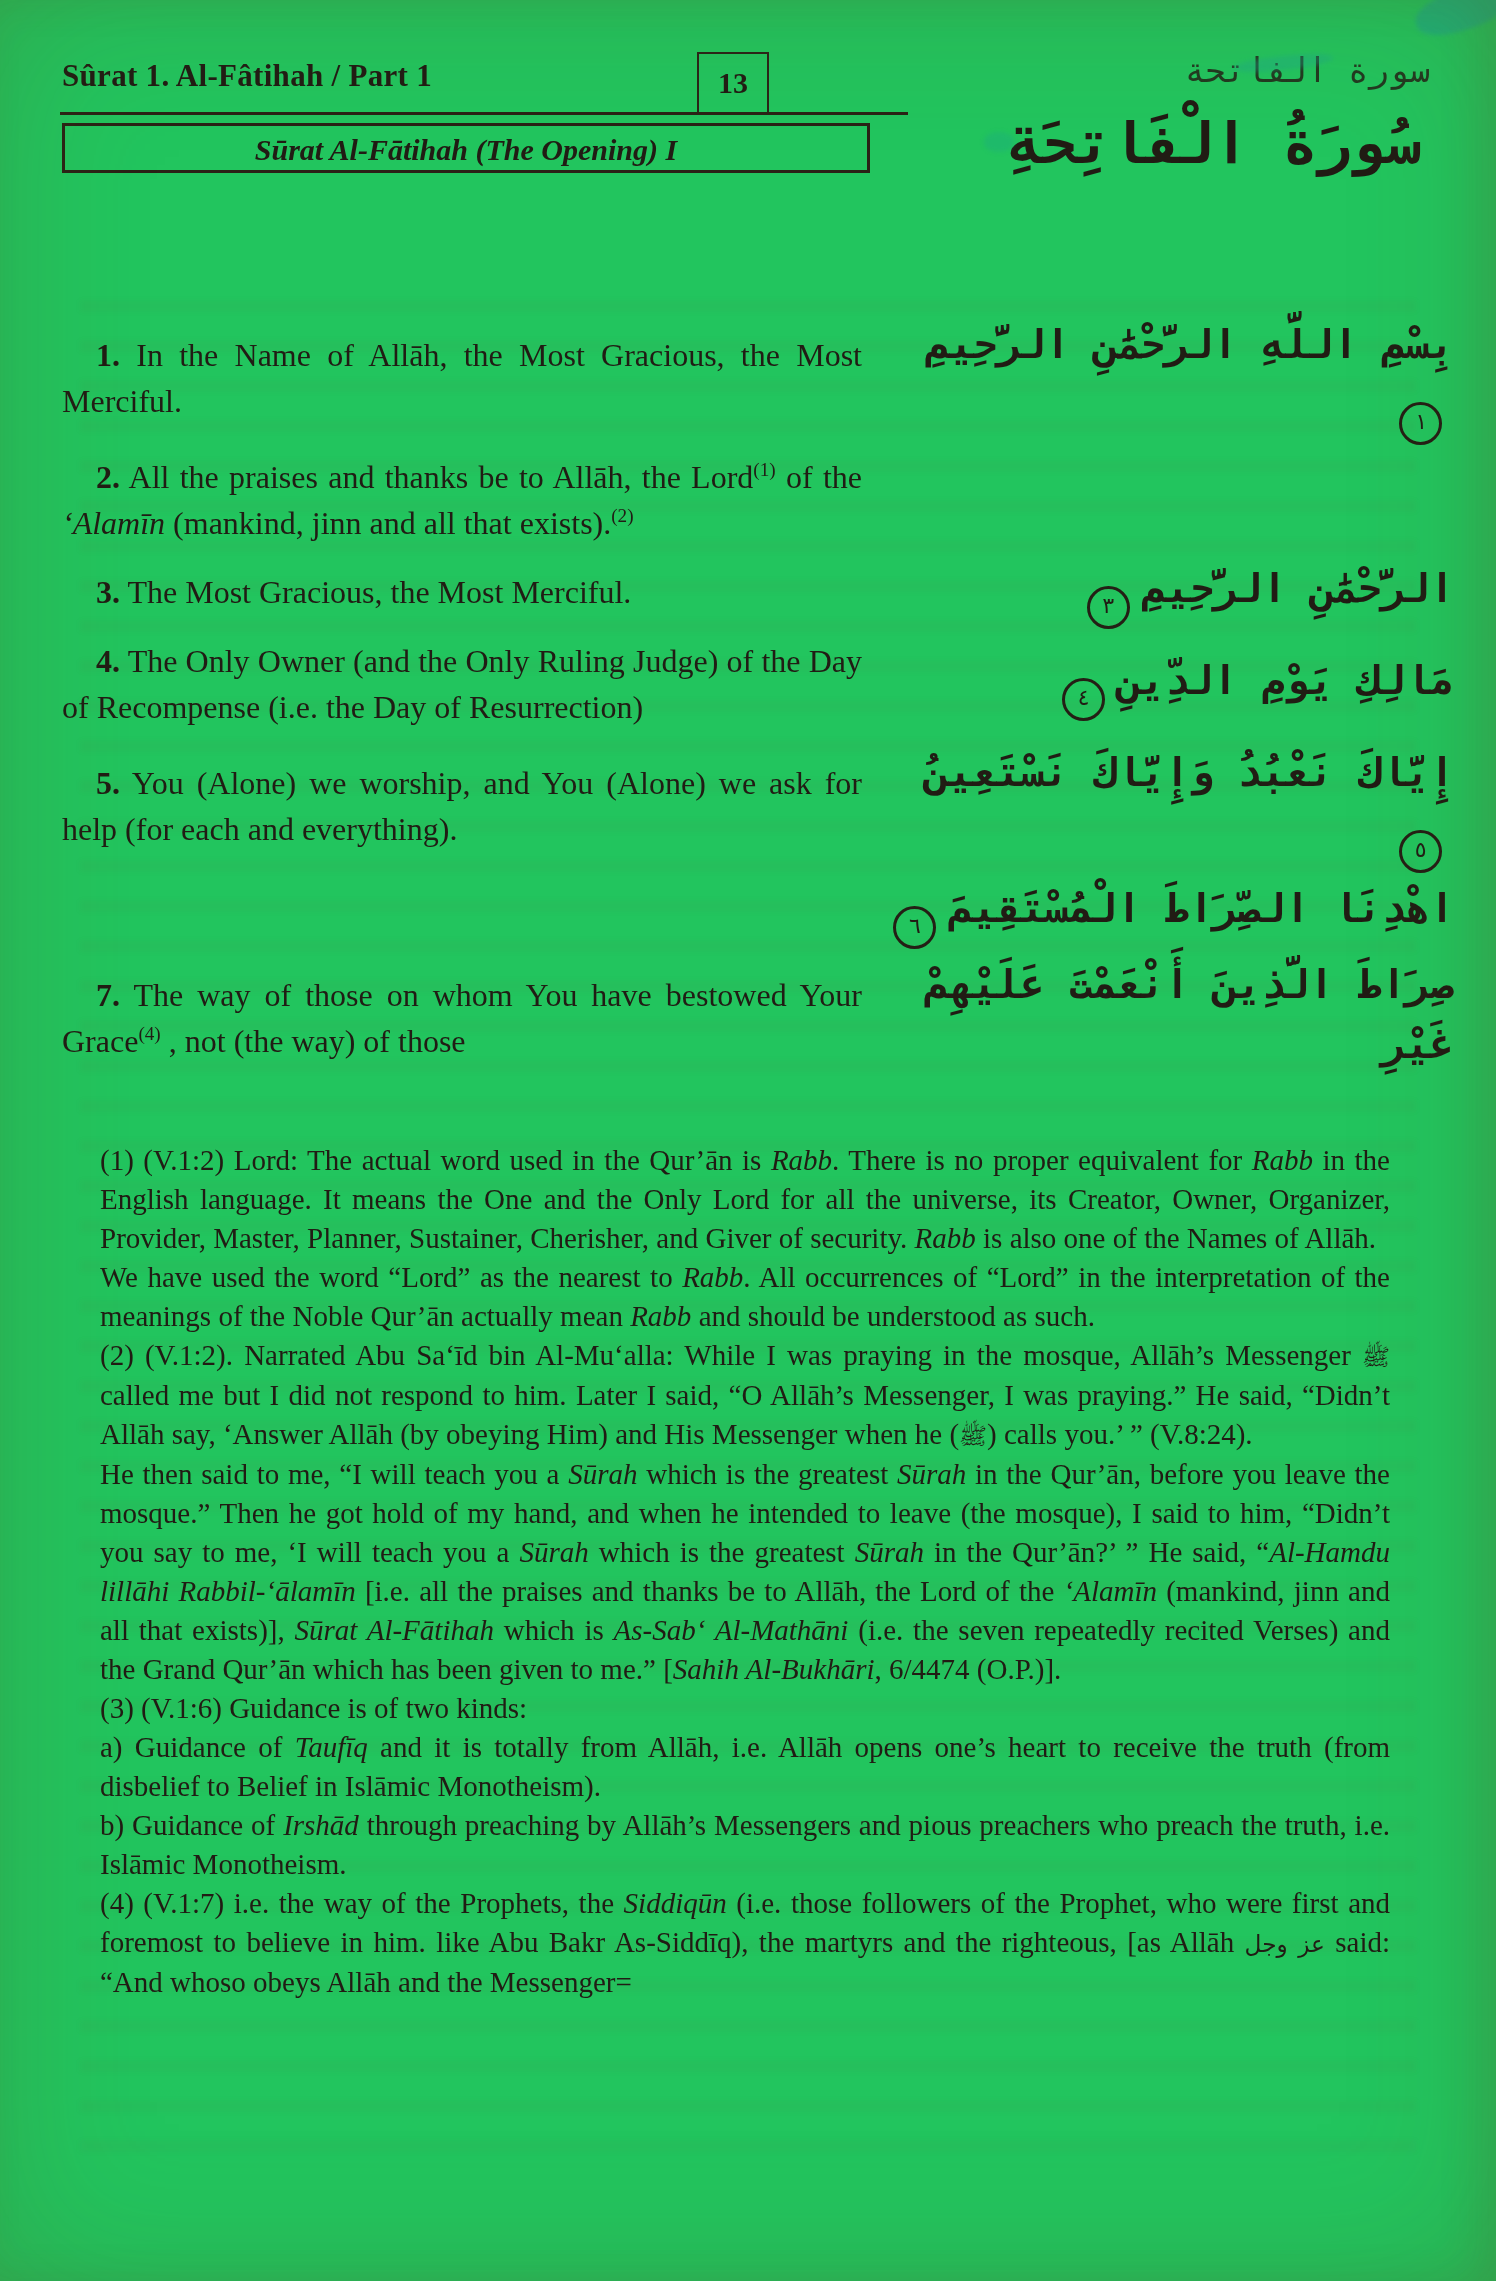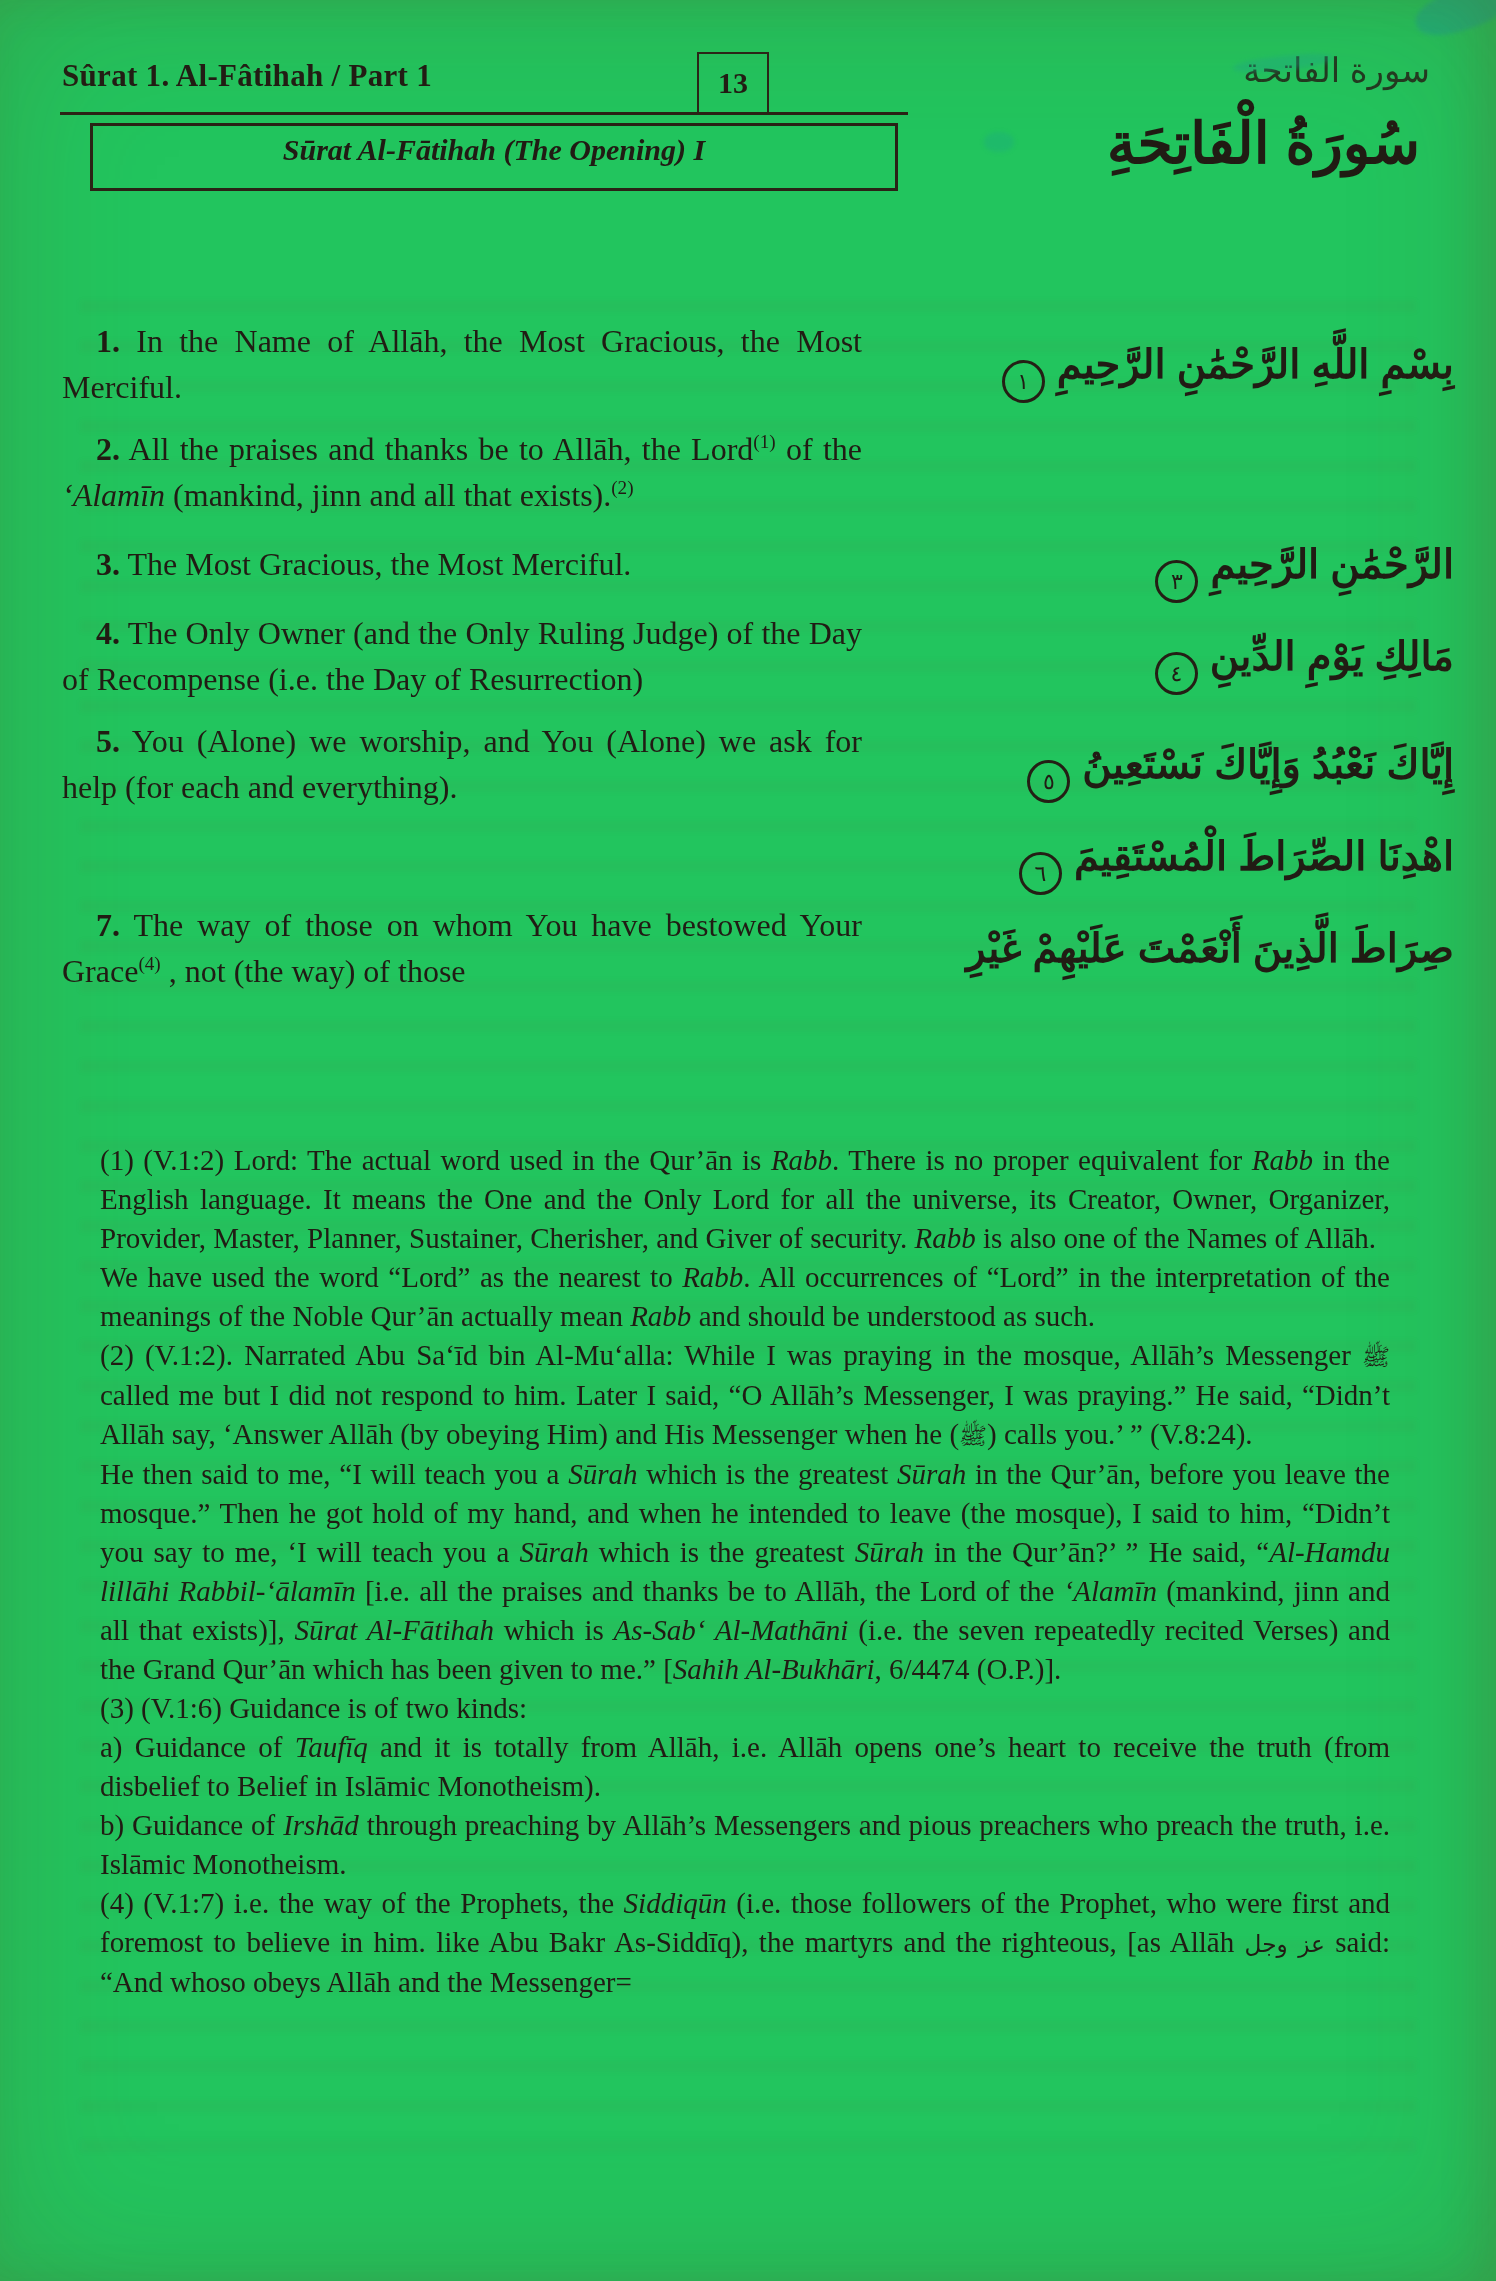--- a/index.html
+++ b/index.html
@@ -15,33 +15,33 @@
   .ghost-lines{
     position:absolute;left:80px;right:80px;top:300px;height:1880px;z-index:0;
     background:repeating-linear-gradient(180deg, rgba(110,95,70,.05) 0 12px, rgba(110,95,70,0) 12px 40px);
     filter:blur(2px);pointer-events:none;
   }
   .artifact{position:absolute;z-index:4;border-radius:45%;filter:blur(2px);pointer-events:none;}
   .artifact.a1{right:-14px;top:-10px;width:96px;height:40px;background:rgba(28,165,140,.55);transform:rotate(-18deg);}
   .artifact.a2{left:1233px;top:56px;width:100px;height:14px;background:rgba(28,165,140,.35);transform:rotate(-6deg);}
   .artifact.a3{left:984px;top:132px;width:30px;height:20px;background:rgba(28,165,140,.30);}
 
-  .ar{font-family:Liberation Sans, sans-serif;}
+  .ar{font-family:Liberation Mono, monospace;}
 
   
   .h-left{position:absolute;left:62px;top:58px;font-size:31px;font-weight:bold;letter-spacing:.3px;z-index:2;}
   .pagenum-box{position:absolute;left:697px;top:52px;border:2px solid #2a2518;padding:8px 19px;
     font-size:30px;font-weight:bold;line-height:42px;z-index:2;}
   .h-right{position:absolute;right:66px;top:50px;font-size:34px;opacity:.82;z-index:2;direction:rtl;}
   .header-rule{position:absolute;left:60px;top:112px;width:848px;height:3px;background:#2a2316;z-index:2;}
 
   .title-box{
     position:absolute;left:62px;top:123px;width:802px;z-index:2;
     border:3px solid #2a2316;text-align:center;
-    font-size:30px;font-weight:bold;font-style:italic;padding:7px 0 21px;margin-left:28px;
+    font-size:30px;font-weight:bold;font-style:italic;padding:7px 0 3px;
   }
   .arabic-title{position:absolute;right:76px;top:110px;font-size:57px;font-weight:bold;z-index:2;direction:rtl;}
 
   
   .verses{position:absolute;left:62px;top:318px;width:1392px;z-index:2;}
   .verse-row{display:flex;align-items:center;margin-bottom:16px;}
   .verse-en{width:800px;margin:0;font-size:32px;line-height:46px;text-align:justify;text-indent:34px;}
   .vnum{font-weight:bold;}
   .verse-ar{flex:1;direction:rtl;text-align:right;font-size:40px;line-height:1.5;font-weight:bold;padding-left:4px;}
   .anum{

